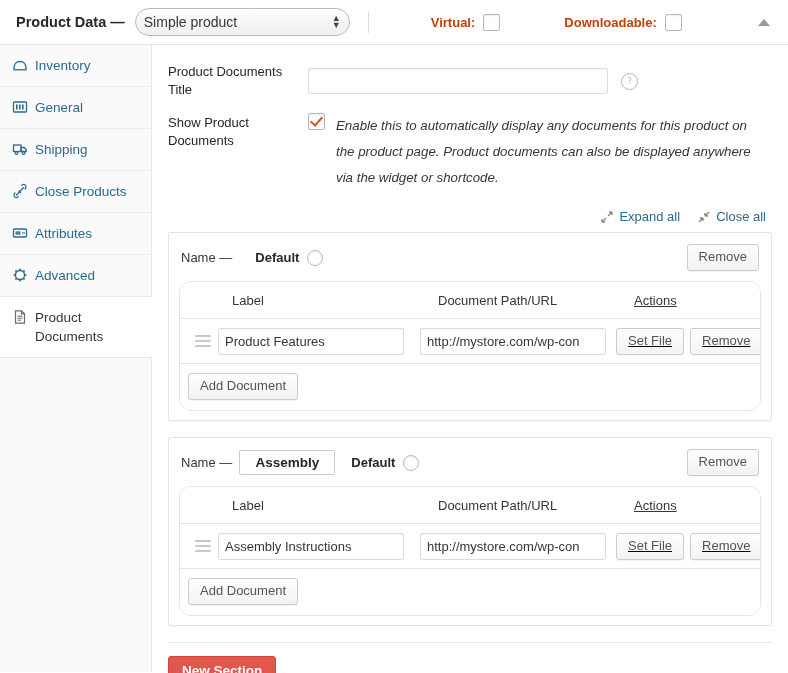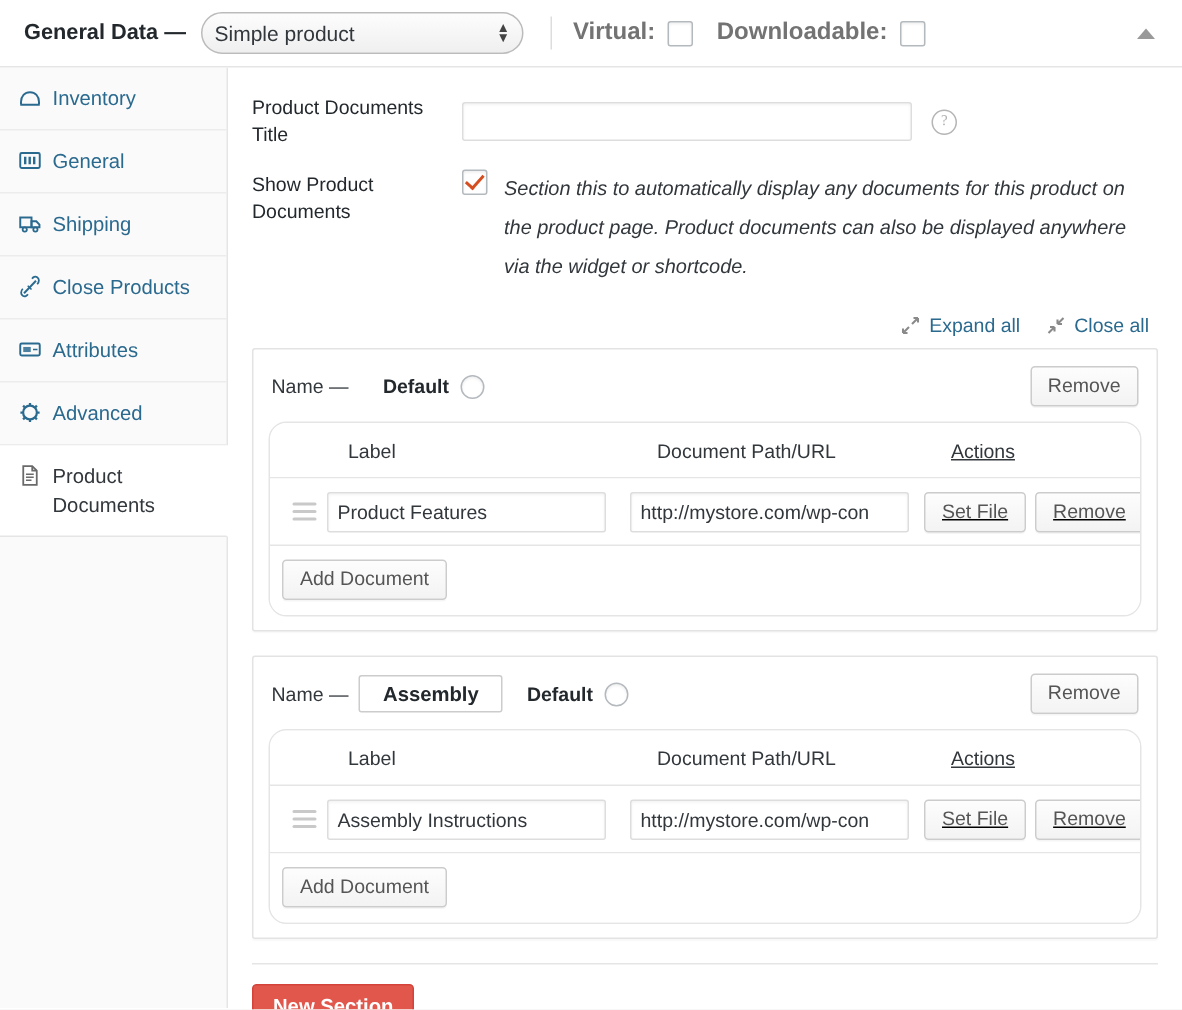--- a/index.html
+++ b/index.html
@@ -66,25 +66,26 @@
   .select-arrows span { font-size: 9px; line-height: 7px; }
 
   .hdr-divider {
     width: 1px;
     height: 22px;
     background: #ddd;
     margin: 0 14px 0 18px;
   }
   .cb-group { display: flex; align-items: center; margin-right: 16px; }
   .cb-label {
-    font-size: 16px;
-    color: #737373;
+    font-size: 13px;
+    color: #c2410c;
     font-weight: bold;
     margin-right: 8px;
     white-space: nowrap;
+    margin-left: 48px;
   }
   .wp-checkbox {
     width: 17px; height: 17px;
     box-sizing: border-box;
     border: 1px solid #b4b9be;
     background: #fff;
     border-radius: 2px;
     display: inline-block;
     position: relative;
     box-shadow: inset 0 1px 2px rgba(0,0,0,.07);
@@ -375,21 +376,21 @@
     cursor: pointer;
     box-shadow: 0 1px 0 rgba(0,0,0,.08);
   }
 </style>
 </head>
 <body>
 
 <div id="app">
 
   <div class="panel-header">
-    <span class="panel-title">General Data —</span>
+    <span class="panel-title">Product Data —</span>
 
     <span class="select-wrap">
       <select class="type-select"><option>Simple product</option><option>Grouped product</option><option>External/Affiliate product</option><option>Variable product</option></select>
       <span class="select-arrows">
         <span>▲</span>
           <span>▼</span>
       </span>
     </span>
 
     <span class="hdr-divider"></span>
@@ -484,21 +485,21 @@
 
       <div class="field-row">
         <span class="field-label">Product Documents Title</span>
         <input class="text-input title-input" type="text" value="" style="">
         <span class="help-icon">?</span>
       </div>
 
       <div class="show-row">
         <span class="field-label">Show Product Documents</span>
         <span class="wp-checkbox checked"></span>
-        <span class="desc">Section this to automatically display any documents for this product on the product page. Product documents can also be displayed anywhere via the widget or shortcode.</span>
+        <span class="desc">Enable this to automatically display any documents for this product on the product page. Product documents can also be displayed anywhere via the widget or shortcode.</span>
       </div>
 
       <div class="expand-bar">
         <a class="expand-link">
           <svg class="arrow-ic" viewBox="0 0 12 12">
             <path d="M11 1 L7 5 M11 1 L11 4 M11 1 L8 1" stroke="#8a8a8a" stroke-width="1.4" fill="none"></path>
             <path d="M1 11 L5 7 M1 11 L1 8 M1 11 L4 11" stroke="#8a8a8a" stroke-width="1.4" fill="none"></path>
           </svg>
           <span>Expand all</span>
         </a>

